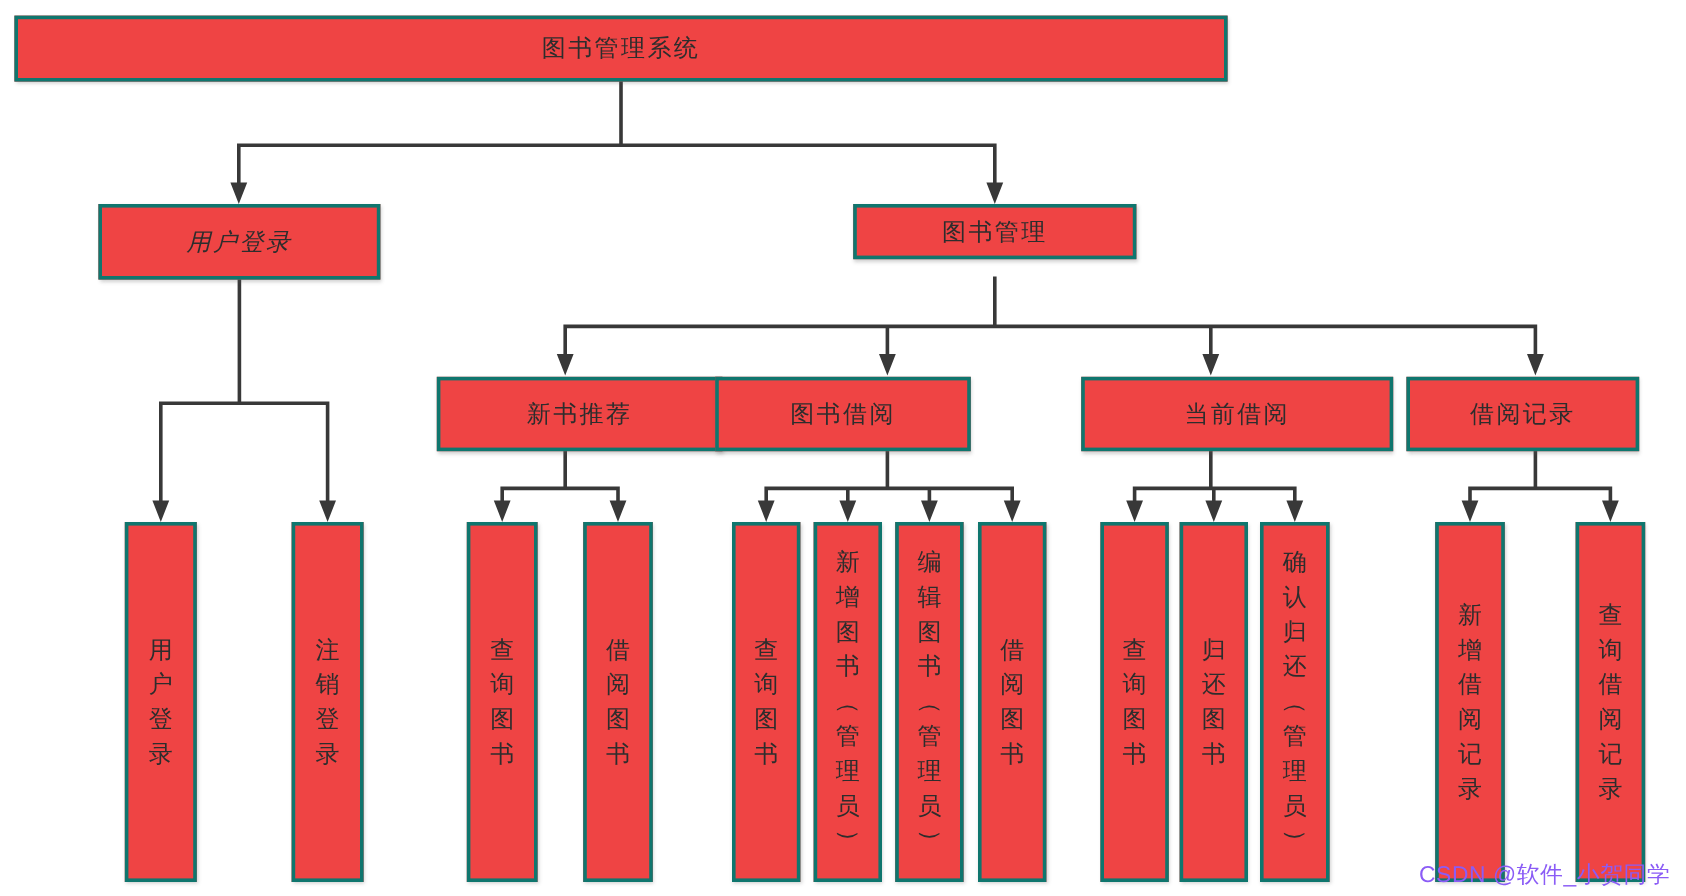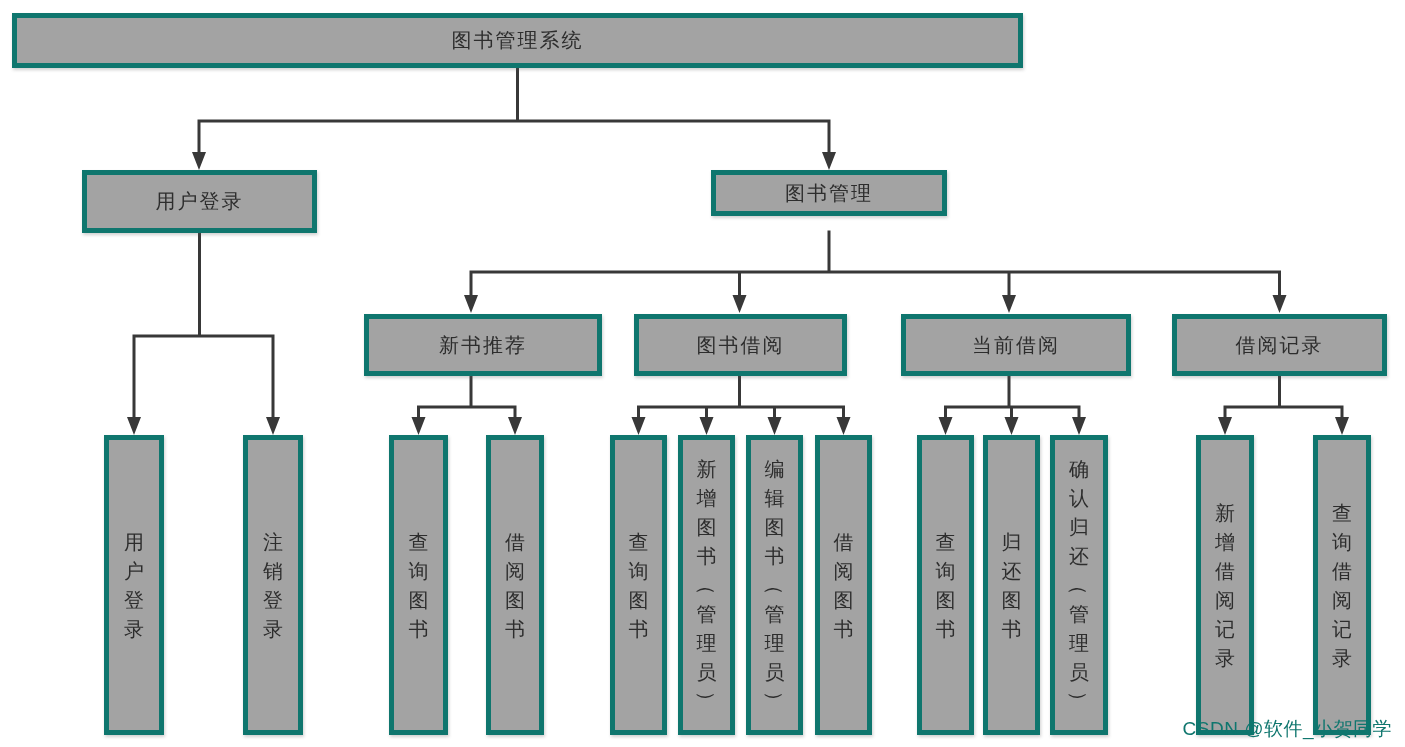--- a/index.html
+++ b/index.html
@@ -1,33 +1,33 @@
 <!DOCTYPE html>
 <html><head>
 <meta charset="utf-8">
 <style>
   html,body{margin:0;padding:0;background:#ffffff;}
   .stage{
     position:relative;width:1405px;height:747px;background:#ffffff;
     font-family:"Liberation Sans",sans-serif;color:#2d2d2d;overflow:hidden;
   }
   .node{
-    position:absolute;box-sizing:border-box;background:#a3a3a3;
-    border:5px solid #0f766e;display:flex;align-items:center;justify-content:center;
+    position:absolute;box-sizing:border-box;background:#ef4444;
+    border:3px solid #0f766e;display:flex;align-items:center;justify-content:center;
     box-shadow:1px 2px 3px rgba(90,90,90,0.28);
   }
   .h{font-size:20px;letter-spacing:2px;white-space:nowrap;}
   .v{flex-direction:column;}
   .v span{display:block;font-size:20px;line-height:1;margin:4.5px 0;}
   .v span.rot{transform:rotate(90deg);}
   .connectors{position:absolute;left:0;top:0;}
   .ln{fill:none;stroke:#383838;stroke-width:3;stroke-linecap:square;}
   .hd{fill:#383838;stroke:none;}
   .watermark{
-    position:absolute;top:716px;right:13px;font-size:19px;color:#0f766e;
+    position:absolute;top:716px;right:13px;font-size:19px;color:#8b5cf6;
     letter-spacing:0.5px;white-space:nowrap;z-index:5;
   }
 </style>
 </head>
 <body>
 
 <div class="stage">
 
   <svg class="connectors" width="1405" height="747" viewBox="0 0 1405 747" aria-hidden="true">
     <path class="ln" d="
@@ -81,27 +81,27 @@
       M836.5 417L850.5 417L843.5 435Z
       M938.5 417L952.5 417L945.5 435Z
       M1004.5 417L1018.5 417L1011.5 435Z
       M1072 417L1086 417L1079 435Z
       M1218 417L1232 417L1225 435Z
       M1335 417L1349 417L1342 435Z"></path>
   </svg>
 
   <div class="node h" style="left:12px;top:13px;width:1011px;height:55px;">图书管理系统</div>
 
-  <div class="node h" style="left:82px;top:170px;width:235px;height:63px;">用户登录</div>
+  <div class="node h" style="left:82px;top:170px;width:235px;height:63px;font-style:italic;">用户登录</div>
   <div class="node h" style="left:711px;top:170px;width:236px;height:46px;">图书管理</div>
 
   <div class="node h" style="left:364px;top:314px;width:238px;height:62px;">新书推荐</div>
-  <div class="node h" style="left:634px;top:314px;width:213px;height:62px;">图书借阅</div>
-  <div class="node h" style="left:901px;top:314px;width:230px;height:62px;">当前借阅</div>
-  <div class="node h" style="left:1172px;top:314px;width:215px;height:62px;">借阅记录</div>
+  <div class="node h" style="left:596px;top:314px;width:213px;height:62px;">图书借阅</div>
+  <div class="node h" style="left:901px;top:314px;width:260px;height:62px;">当前借阅</div>
+  <div class="node h" style="left:1172px;top:314px;width:194px;height:62px;">借阅记录</div>
 
   <div class="node v" style="left:104px;top:435px;width:60px;height:300px;">
       <span>用</span>
       <span>户</span>
       <span>登</span>
       <span>录</span>
     </div>
   <div class="node v" style="left:243px;top:435px;width:60px;height:300px;">
       <span>注</span>
       <span>销</span>

